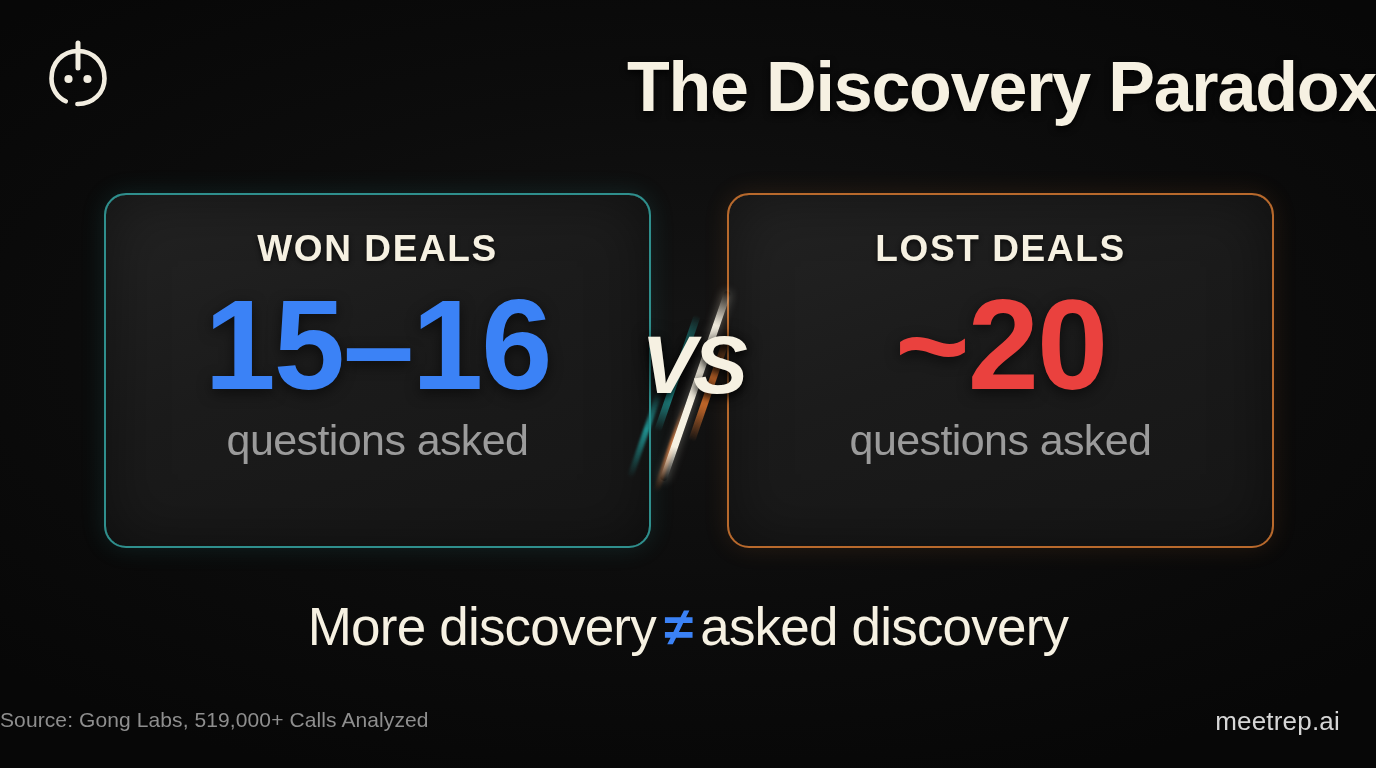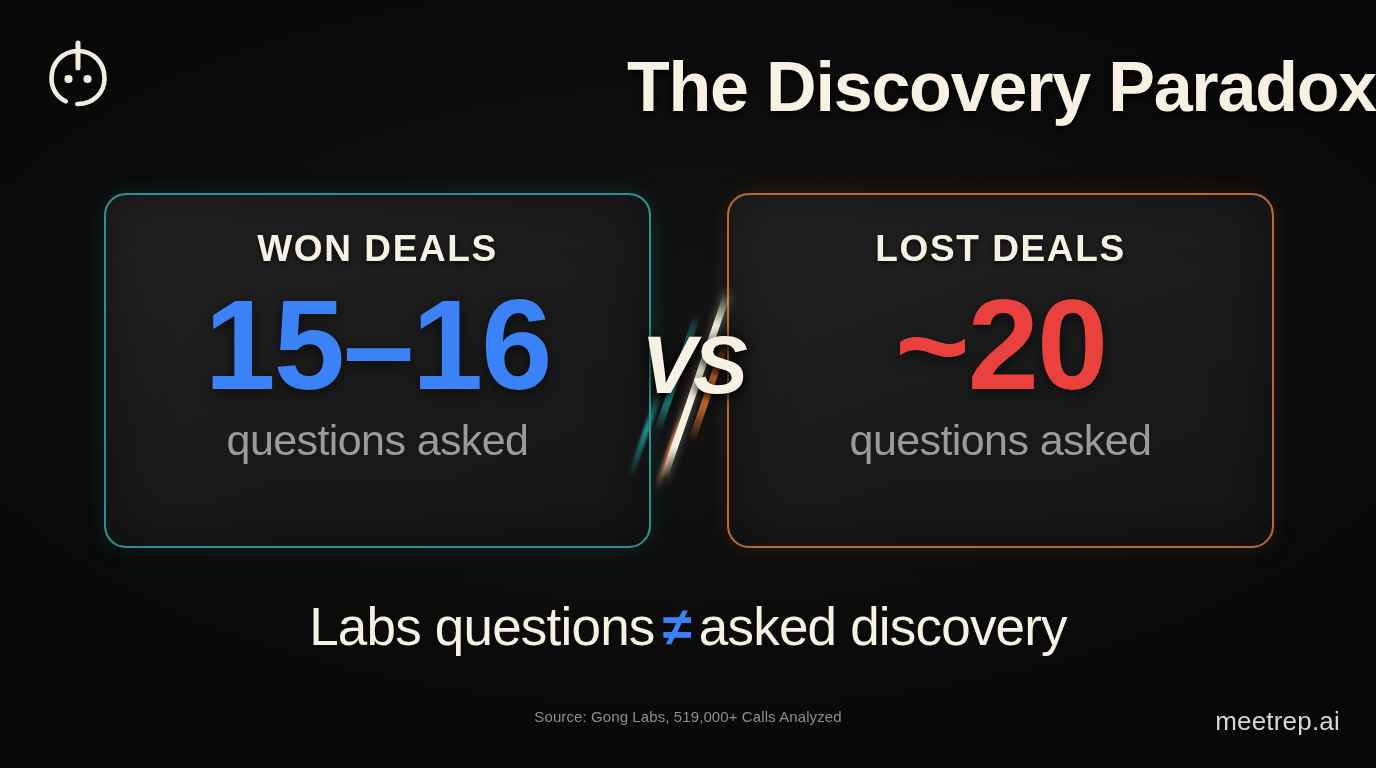--- a/index.html
+++ b/index.html
@@ -203,23 +203,23 @@
     color: #3b82f6;
     font-weight: 700;
     padding: 0 8px;
   }
 
   
   .source {
     position: absolute;
     left: 0; right: 0;
     top: 708px;
-    text-align: center;
+    text-align: left;
     color: #8e8e8e;
-    font-size: 15px;
+    font-size: 21px;
     letter-spacing: 0.1px;
   }
   .watermark {
     position: absolute;
     right: 36px;
     top: 706px;
     color: #d6d6d6;
     font-size: 26px;
     letter-spacing: 0.2px;
   }
@@ -258,19 +258,19 @@
   <div class="vs-wrap">
     <div class="streak teal-a"></div>
     <div class="streak teal-b"></div>
     <div class="streak orange-a"></div>
     <div class="streak orange-b"></div>
     <div class="slash"></div>
     <div class="vs-text">VS</div>
   </div>
 
   <div class="tagline">
-    <span>Labs questions</span><span class="neq">≠</span><span>asked discovery</span>
+    <span>More discovery</span><span class="neq">≠</span><span>asked discovery</span>
   </div>
 
   <div class="source">Source: Gong Labs, 519,000+ Calls Analyzed</div>
   <div class="watermark">meetrep.ai</div>
 
 </div>
 
 </body></html>

